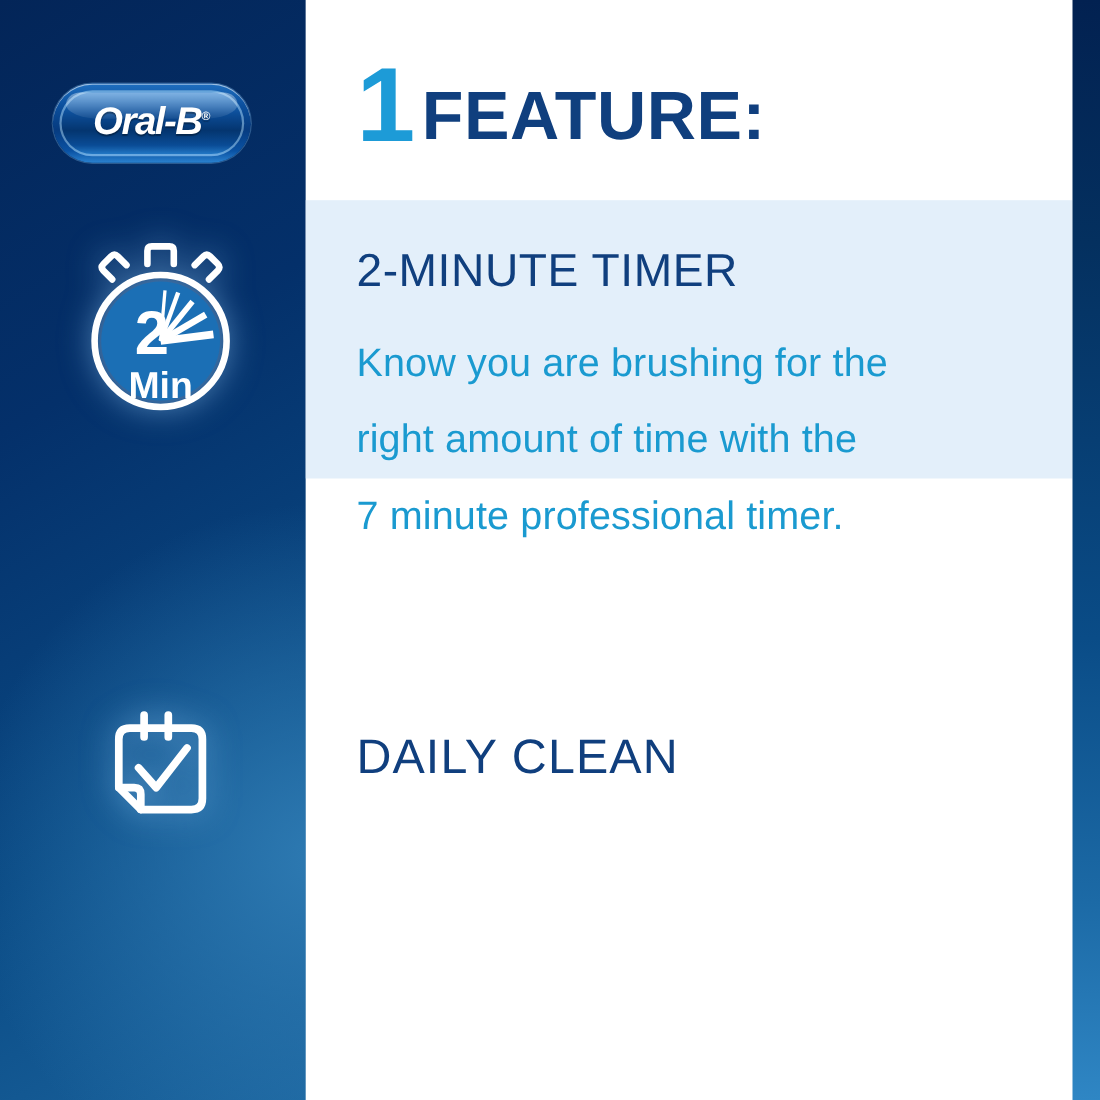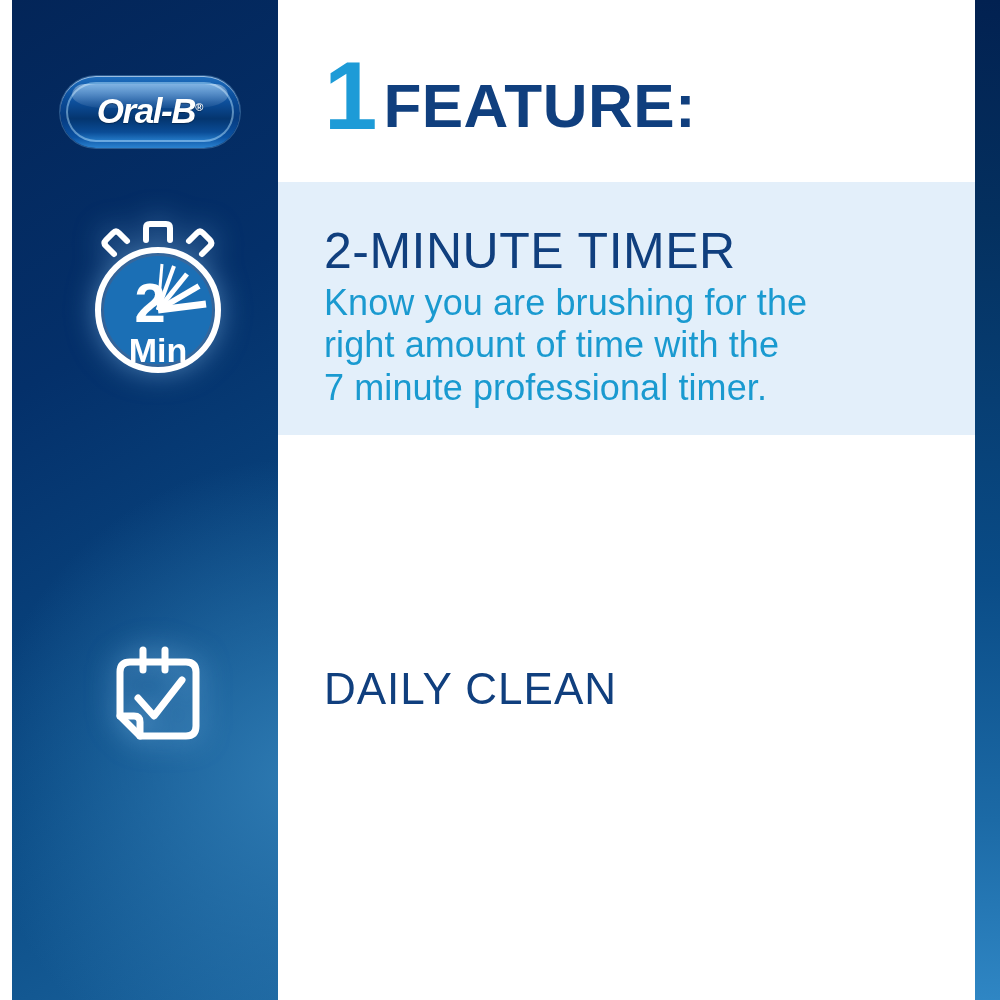--- a/index.html
+++ b/index.html
@@ -14,21 +14,21 @@
     position: relative;
     width: 1000px;
     height: 1000px;
     overflow: hidden;
     background: #ffffff;
   }
 
   
   #sidebar {
     position: absolute;
-    left: 12px;
+    left: 0;
     top: 0;
     width: 278px;
     height: 1000px;
     background:
       radial-gradient(ellipse 520px 520px at 105% 78%, rgba(47,124,180,0.95) 0%, rgba(47,124,180,0.0) 62%),
       linear-gradient(150deg, #032558 0%, #04306a 34%, #0a4a84 70%, #1a639d 100%);
     overflow: hidden;
   }
 
   
@@ -131,37 +131,37 @@
     margin-left: 10px;
   }
   #headline-feature { left: 46px; top: 48px; }
   #headline-mode { left: 46px; top: 476px; }
 
   #feature-title {
     position: absolute;
     left: 46px;
     top: 40px;
     color: #103f7e;
-    font-size: 50px;
+    font-size: 42px;
     font-weight: normal;
     letter-spacing: 0.5px;
     white-space: nowrap;
   }
   #feature-desc {
     position: absolute;
     left: 46px;
     top: 100px;
     width: 600px;
     color: #1a9ad0;
     font-size: 36px;
     font-weight: normal;
     line-height: 1.18;
     letter-spacing: 0.1px;
   }
-  #feature-desc .ln { display: block; }
+  #feature-desc .ln { display: block; margin-top: 27px; }
 
   #mode-value {
     position: absolute;
     left: 46px;
     top: 664px;
     color: #103f7e;
     font-size: 44px;
     font-weight: normal;
     letter-spacing: 1px;
     white-space: nowrap;

